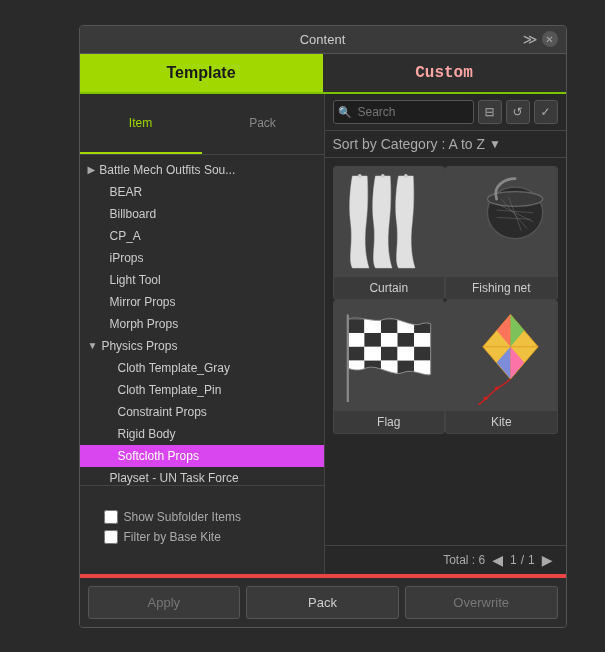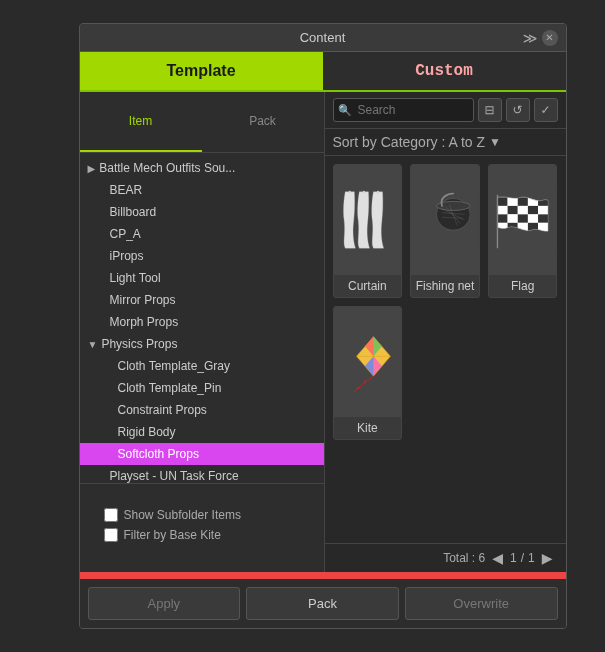--- a/index.html
+++ b/index.html
@@ -227,22 +227,21 @@
     }
     .sort-chevron {
       color: #aaa;
       font-size: 12px;
     }
     .grid-area {
       flex: 1;
       overflow-y: auto;
       padding: 8px;
       display: grid;
-      grid-template-columns: repeat(3, 1fr);
-      gap: 8px;
+      grid-template-columns: repeat(2, 1fr);
       align-content: start;
     }
     .grid-item {
       background: #3a3a3a;
       border-radius: 3px;
       display: flex;
       flex-direction: column;
       align-items: center;
       cursor: pointer;
       overflow: hidden;
@@ -278,21 +277,21 @@
       color: #aaa;
       cursor: pointer;
       font-size: 14px;
       padding: 0 3px;
     }
     
     .bottom-bar {
       display: flex;
       gap: 6px;
       padding: 8px;
-      border-top: 7px solid #ef4444;
+      border-top: 4px solid #ef4444;
       background: #2d2d2d;
     }
     .bottom-btn {
       flex: 1;
       padding: 8px 0;
       background: #3a3a3a;
       border: 1px solid #555;
       border-radius: 3px;
       color: #777;
       font-size: 13px;

